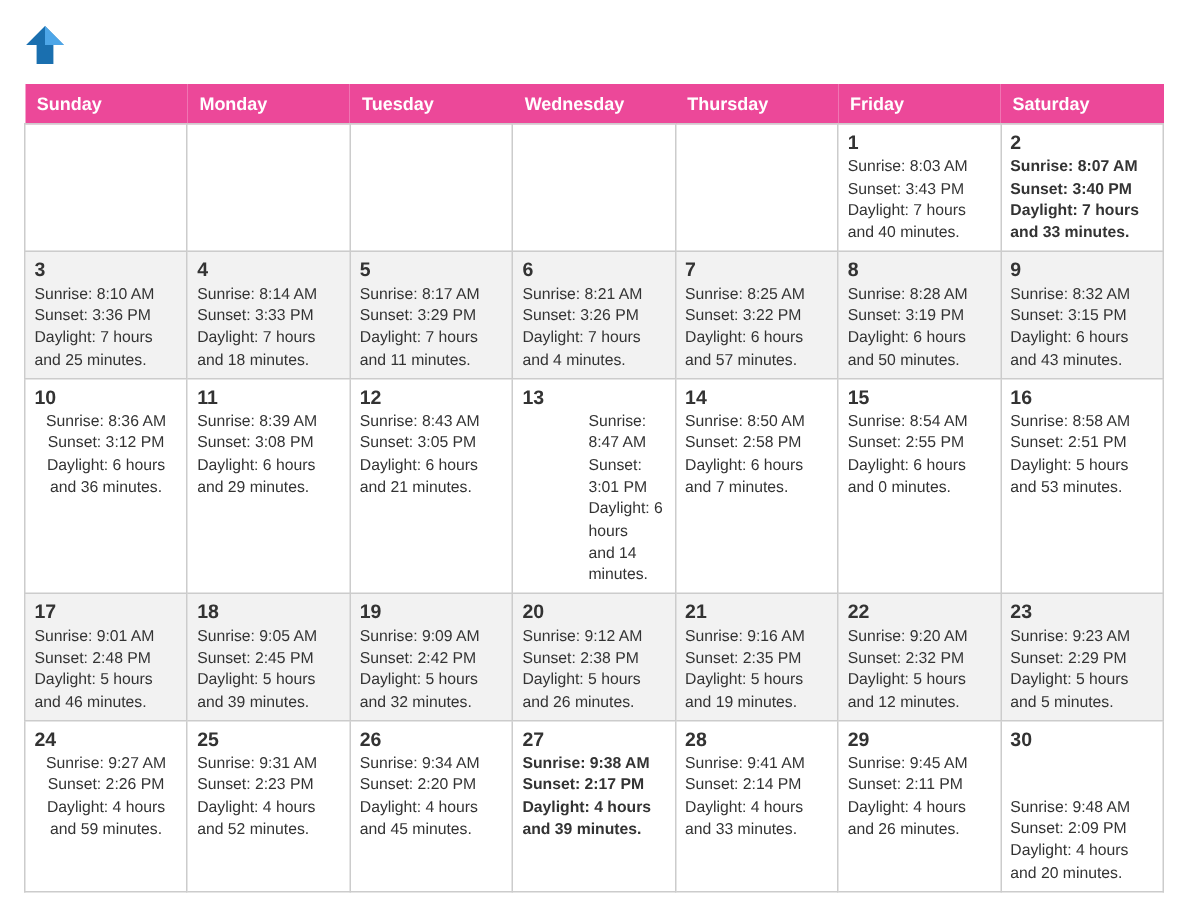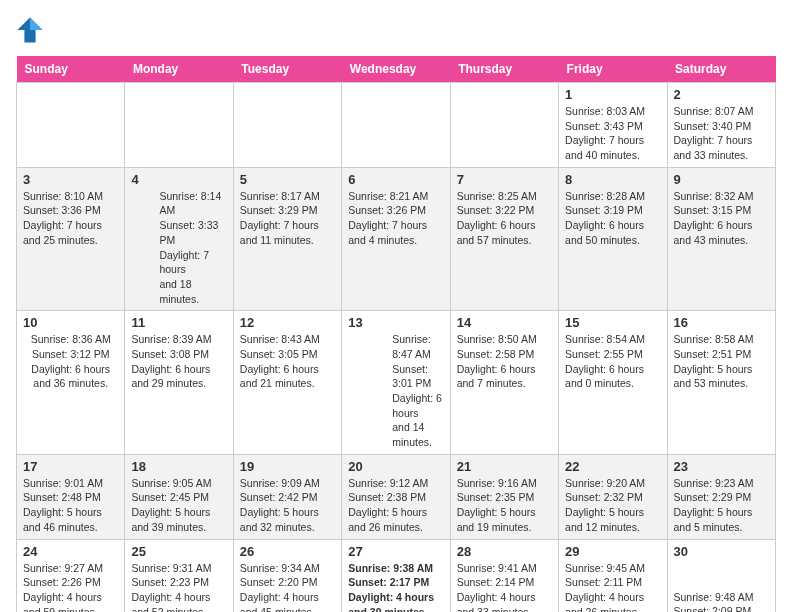--- a/index.html
+++ b/index.html
@@ -130,37 +130,37 @@
         <td class="empty-cell"></td>
         <td>
           <span class="day-number">1</span>
           <div class="day-info" style="white-space: pre-line;">Sunrise: 8:03 AM
 Sunset: 3:43 PM
 Daylight: 7 hours
 and 40 minutes.</div>
         </td>
         <td>
           <span class="day-number">2</span>
-          <div class="day-info" style="white-space: pre-line;">Sunrise: 8:07 AM
+          <div class="day-info" style="white-space: pre-line; font-weight: bold;">Sunrise: 8:07 AM
 Sunset: 3:40 PM
 Daylight: 7 hours
 and 33 minutes.</div>
         </td>
       </tr>
       <tr>
         <td>
           <span class="day-number">3</span>
           <div class="day-info" style="white-space: pre-line;">Sunrise: 8:10 AM
 Sunset: 3:36 PM
 Daylight: 7 hours
 and 25 minutes.</div>
         </td>
         <td>
           <span class="day-number">4</span>
-          <div class="day-info" style="white-space: pre-line; margin-left: 28px;">Sunrise: 8:14 AM
+          <div class="day-info" style="white-space: pre-line;">Sunrise: 8:14 AM
 Sunset: 3:33 PM
 Daylight: 7 hours
 and 18 minutes.</div>
         </td>
         <td>
           <span class="day-number">5</span>
           <div class="day-info" style="white-space: pre-line;">Sunrise: 8:17 AM
 Sunset: 3:29 PM
 Daylight: 7 hours
 and 11 minutes.</div>
@@ -292,21 +292,21 @@
           <span class="day-number">23</span>
           <div class="day-info" style="white-space: pre-line;">Sunrise: 9:23 AM
 Sunset: 2:29 PM
 Daylight: 5 hours
 and 5 minutes.</div>
         </td>
       </tr>
       <tr>
         <td>
           <span class="day-number">24</span>
-          <div class="day-info" style="white-space: pre-line;">Sunrise: 9:27 AM
+          <div class="day-info" style="white-space: pre-line; text-align: center;">Sunrise: 9:27 AM
 Sunset: 2:26 PM
 Daylight: 4 hours
 and 59 minutes.</div>
         </td>
         <td>
           <span class="day-number">25</span>
           <div class="day-info" style="white-space: pre-line;">Sunrise: 9:31 AM
 Sunset: 2:23 PM
 Daylight: 4 hours
 and 52 minutes.</div>

